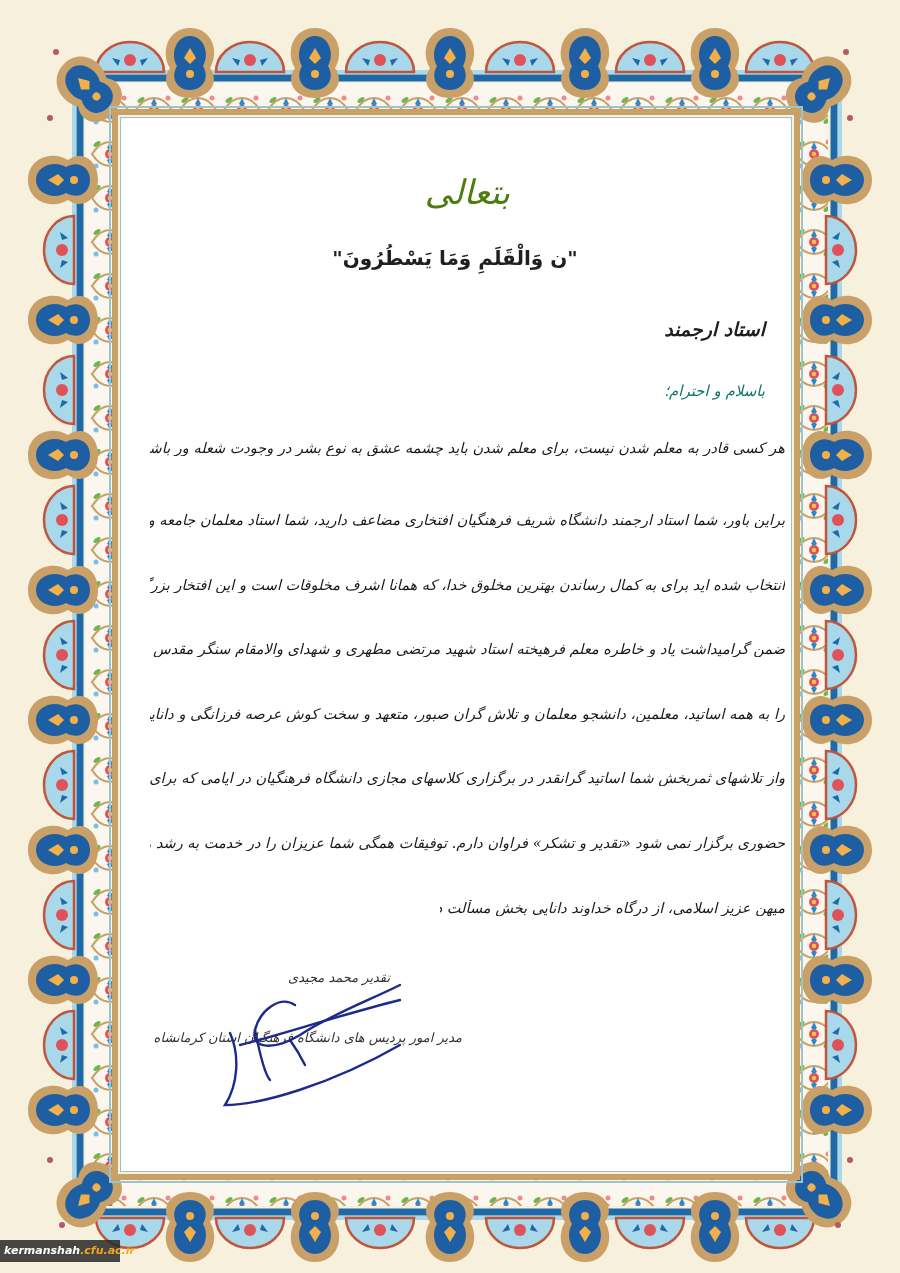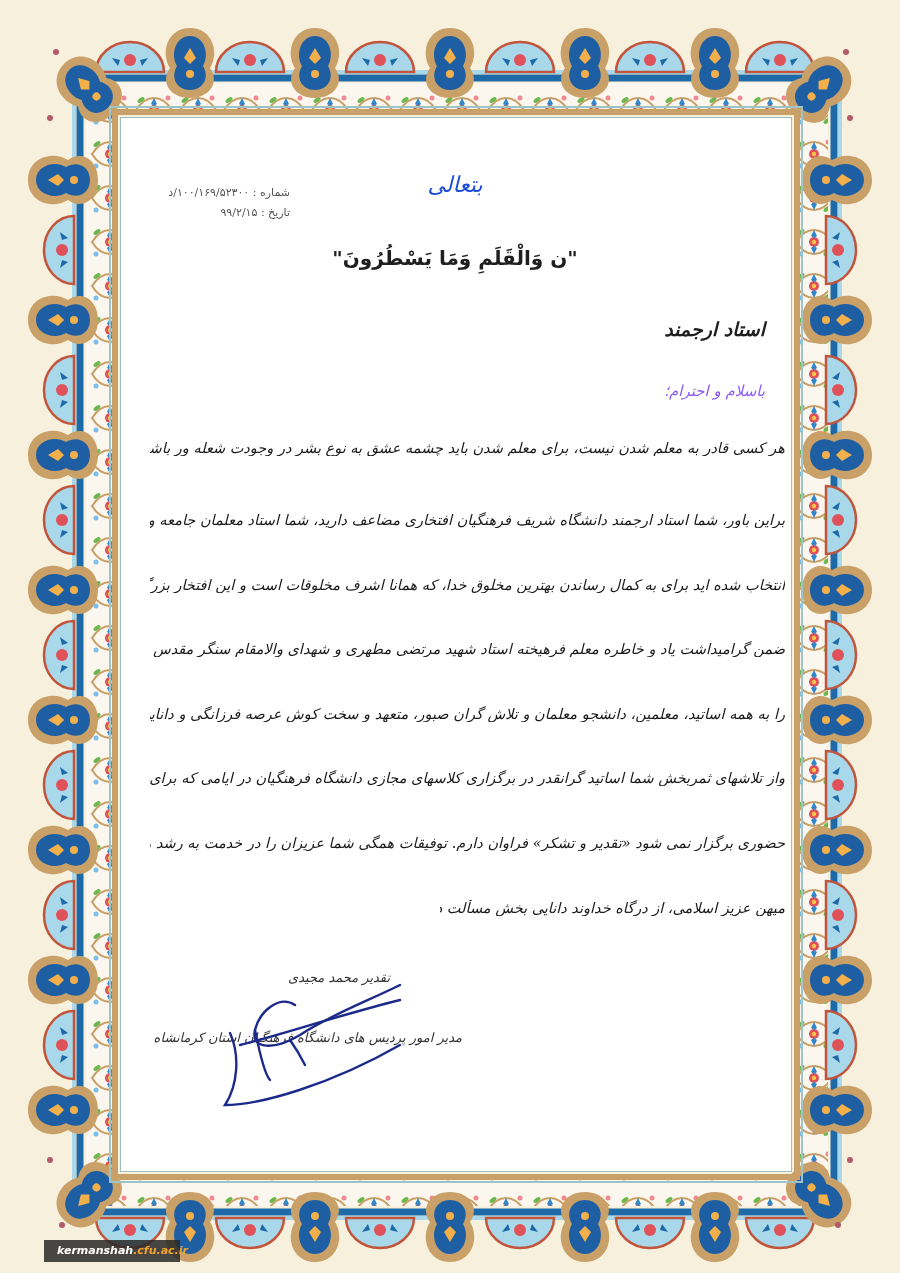--- a/index.html
+++ b/index.html
@@ -19,62 +19,62 @@
     border: 1px solid #9cbfbf;
     outline: 6px solid #c9a067;
     outline-offset: 2px;
   }
   .inner::before {
     content: ""; position: absolute; left: -12px; top: -12px; right: -12px; bottom: -12px;
     border: 2px solid #9ec3c9; pointer-events: none;
   }
 
   .bismillah {
-    position: absolute; left: 400px; top: 172px; width: 110px; text-align: center;
-    font-family: "DejaVu Serif", serif; font-size: 22px; color: #1d4ed8;
+    position: absolute; left: 400px; top: 172px; width: 110px; text-align: right;
+    font-family: "DejaVu Serif", serif; font-size: 34px; color: #4d7c0f;
     font-style: italic; direction: rtl;
   }
   .meta {
     position: absolute; left: 150px; top: 183px; width: 140px; direction: rtl; text-align: right;
     font-family: "DejaVu Sans", sans-serif; font-size: 11px; color: #555; line-height: 20px;
   }
   .meta div { white-space: nowrap; }
   .verse {
     position: absolute; left: 310px; top: 246px; width: 290px; text-align: center; direction: rtl;
     font-family: "DejaVu Sans", sans-serif; font-weight: bold; font-size: 20px; color: #1f1f1f;
   }
   .salutation {
     position: absolute; right: 135px; top: 318px; direction: rtl; text-align: left;
     font-family: "DejaVu Serif", serif; font-weight: bold; font-style: italic; font-size: 19px; color: #1e1e1e;
   }
   .greeting {
     position: absolute; right: 135px; top: 382px; direction: rtl; text-align: right;
-    font-family: "DejaVu Serif", serif; font-style: italic; font-size: 15px; color: #8b5cf6;
+    font-family: "DejaVu Serif", serif; font-style: italic; font-size: 15px; color: #0f766e;
   }
   .body-text {
     position: absolute; left: 150px; width: 635px; direction: rtl; text-align: justify;
     font-family: "DejaVu Serif", serif; font-style: italic; font-size: 14.5px; color: #1a1a1a;
     text-align-last: right; white-space: nowrap; overflow: hidden;
   }
 
   .sig-title {
     position: absolute; left: 288px; top: 970px; direction: rtl;
     font-family: "DejaVu Serif", serif; font-style: italic; font-size: 13px; color: #333;
   }
   .sig-role {
     position: absolute; left: 222px; top: 1030px; width: 240px; direction: rtl; text-align: right;
     font-family: "DejaVu Serif", serif; font-style: italic; font-size: 13px; color: #333; white-space: nowrap;
   }
   .signature { position: absolute; left: 200px; top: 975px; width: 230px; height: 140px; }
 
   .watermark {
-    position: absolute; left: 0; top: 1240px; height: 22px; width: 136px;
+    position: absolute; left: 0; top: 1240px; height: 22px; width: 120px;
     background: rgba(40,40,40,0.85);
     font-family: "DejaVu Sans", sans-serif; font-weight: bold; font-style: italic; font-size: 11px;
-    line-height: 22px; padding-left: 13px; box-sizing: border-box; margin-left: 44px;
+    line-height: 22px; padding-left: 4px; box-sizing: border-box;
   }
   .wm-a { color: #ffffff; }
   .wm-b { color: #f2a32b; }
 </style>
 </head>
 <body>
 
 <div class="page">
 
   <svg class="orn-svg" viewBox="0 0 900 1273" xmlns="http://www.w3.org/2000/svg">
@@ -187,30 +187,20 @@
         <circle cx="62" cy="1225" r="3"></circle>
       <circle cx="850" cy="1160" r="3"></circle>
         <circle cx="838" cy="1225" r="3"></circle>
     </g>
   </svg>
 
   <div class="inner"></div>
 
   <div class="bismillah">بتعالی</div>
 
-  <div class="meta">
-    <div>
-      <span>شماره :</span>
-      <span>۱۰۰/۱۶۹/۵۲۳۰۰/د</span>
-    </div>
-    <div>
-      <span>تاریخ :</span>
-      <span>۹۹/۲/۱۵</span>
-    </div>
-  </div>
 
   <div class="verse">"ن وَالْقَلَمِ وَمَا يَسْطُرُونَ"</div>
 
   <div class="salutation">استاد ارجمند</div>
   <div class="greeting">باسلام و احترام؛</div>
 
   <div class="body-text" style="top:440px;">هر کسی قادر به معلم شدن نیست، برای معلم شدن باید چشمه عشق به نوع بشر در وجودت شعله ور باشد، تا طالبان دانش را سیراب کنی.</div>
   <div class="body-text" style="top:512px;">براین باور، شما استاد ارجمند دانشگاه شریف فرهنگیان افتخاری مضاعف دارید، شما استاد معلمان جامعه و از بهترین های روی زمین هستید،</div>
   <div class="body-text" style="top:577px;">انتخاب شده اید برای به کمال رساندن بهترین مخلوق خدا، که همانا اشرف مخلوقات است و این افتخار بزرگی است.</div>
   <div class="body-text" style="top:641px;">ضمن گرامیداشت یاد و خاطره معلم فرهیخته استاد شهید مرتضی مطهری و شهدای والامقام سنگر مقدس تعلیم و تربیت، فرارسیدن روز معلم</div>

